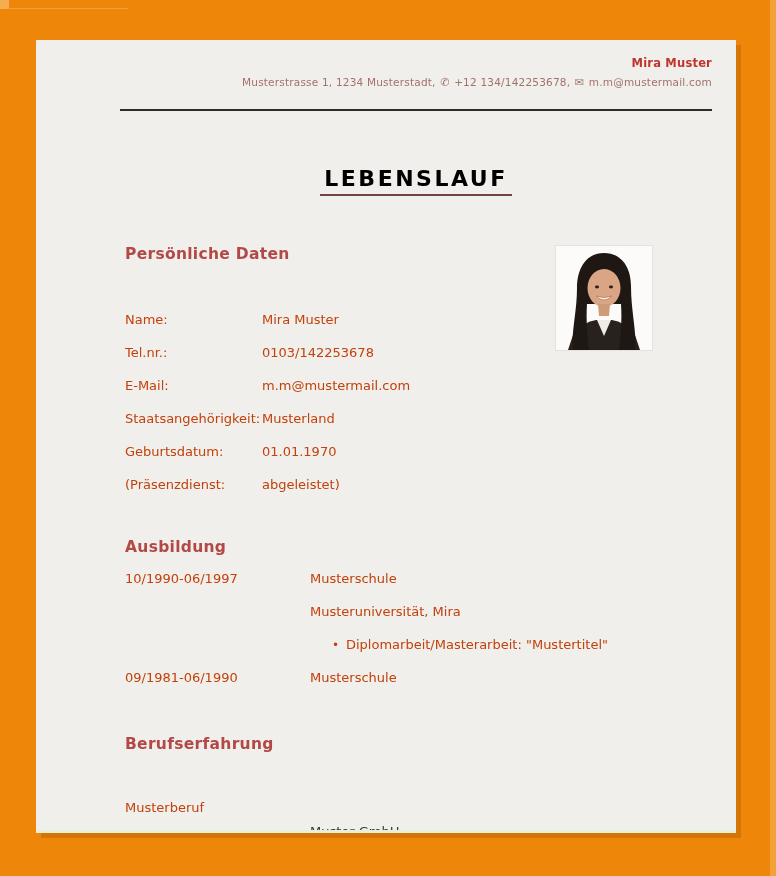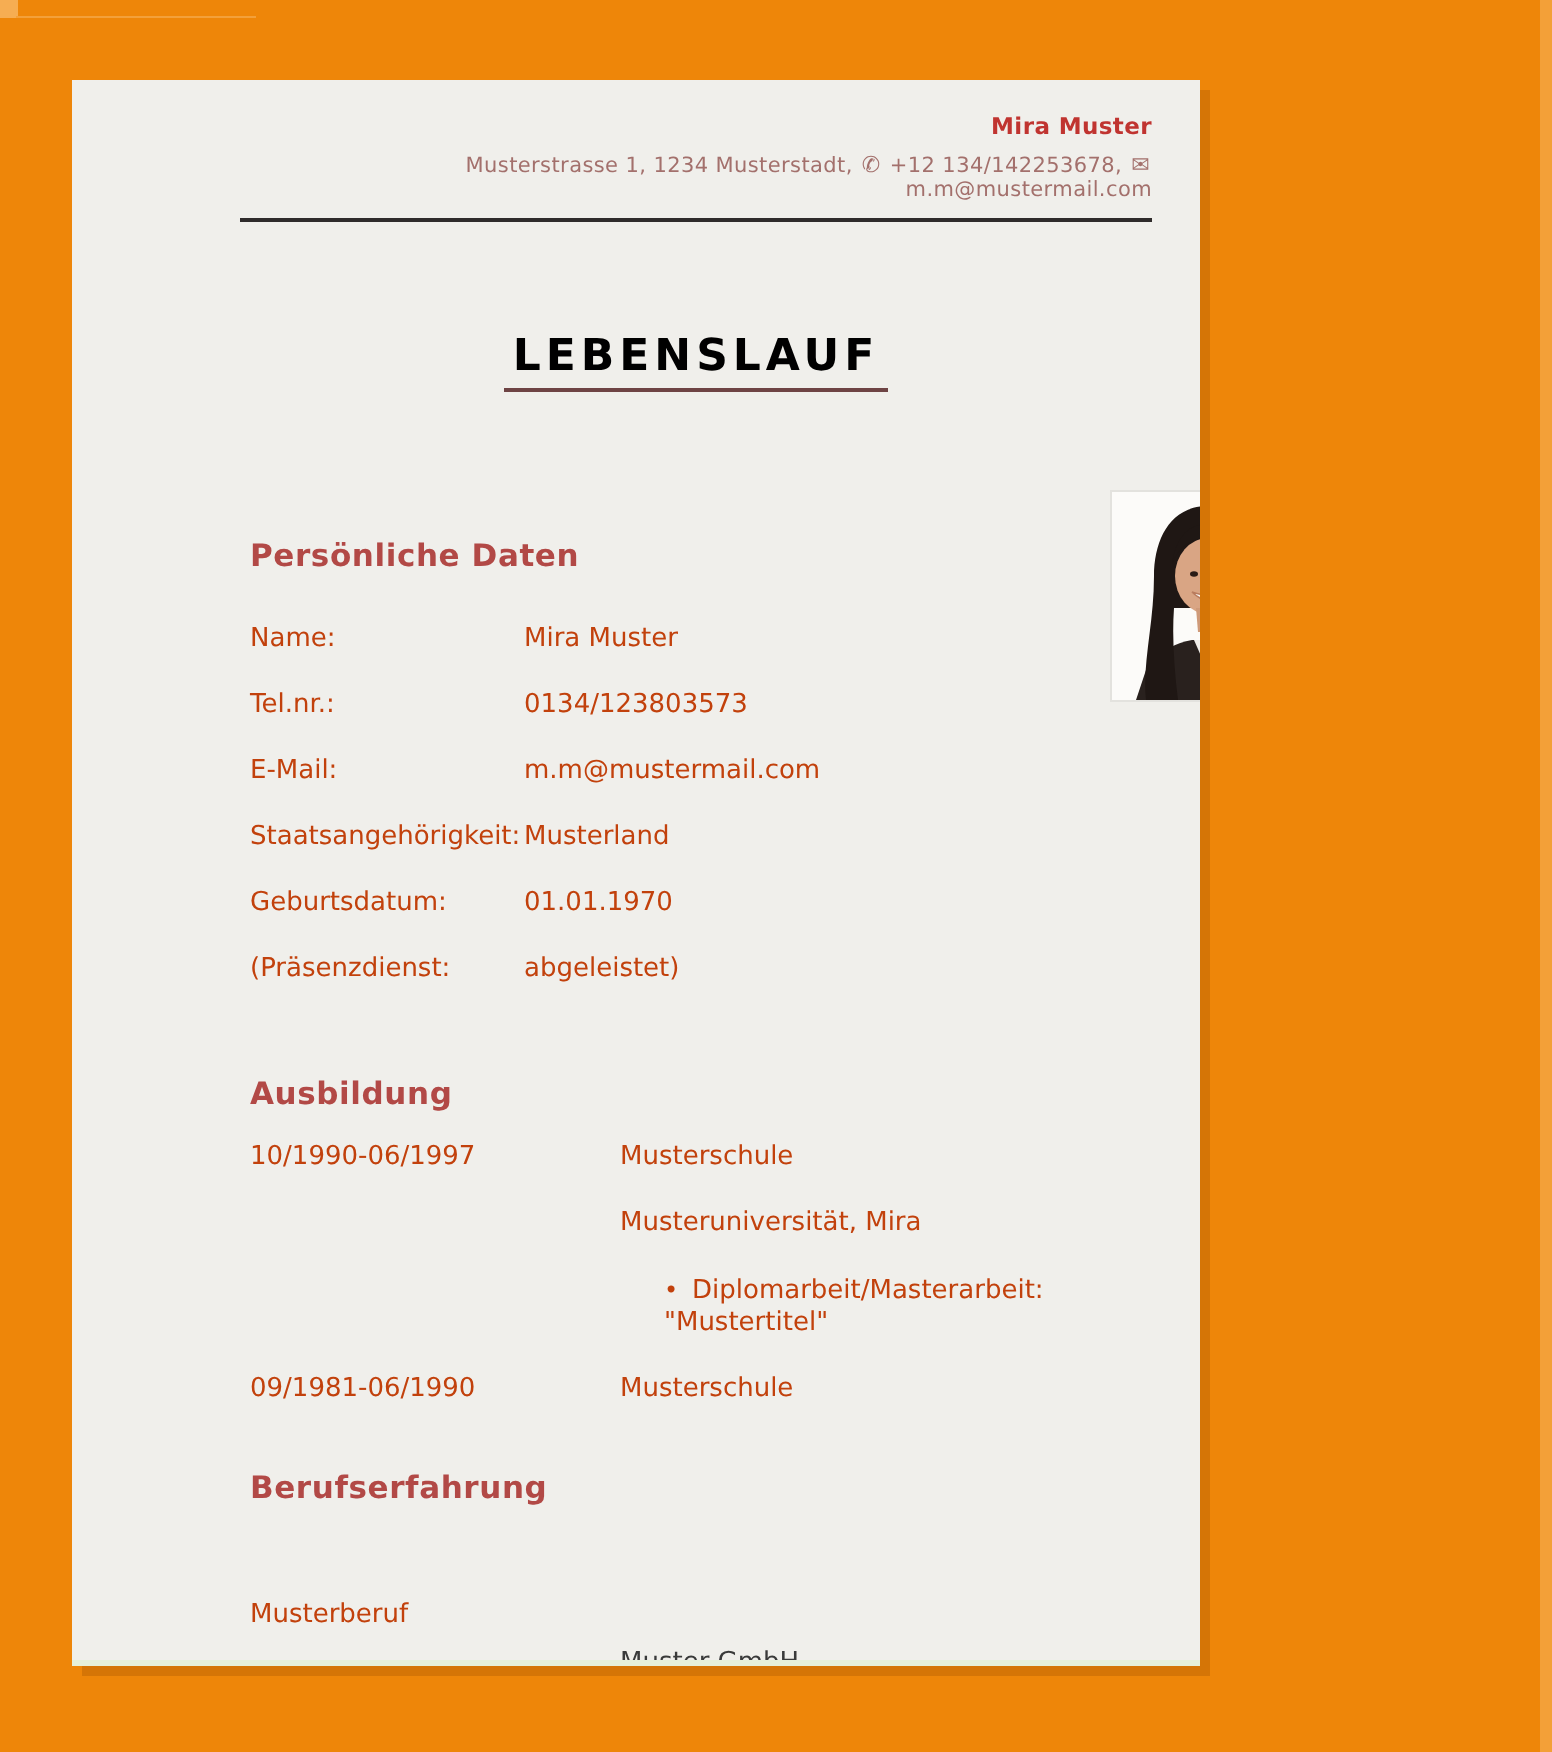--- a/index.html
+++ b/index.html
@@ -17,21 +17,21 @@
   }
   .frame-corner-accent {
     position:absolute; left:0; top:0; width:9px; height:9px;
     background:#f6ad52;
   }
   .frame-corner-accent::after {
     content:""; position:absolute; left:8px; top:8px; width:120px; height:1px;
     background:#f3a03a;
   }
   .document {
-    position:absolute; left:36px; top:40px; width:564px; height:793px;
+    position:absolute; left:36px; top:40px; width:700px; height:793px;
     background:#f0efeb;
     box-shadow:5px 5px 0 0 rgba(150,75,0,0.28);
     overflow:hidden;
   }
   .doc-bottom-line {
     position:absolute; left:0; bottom:0; width:100%; height:3px;
     background:#e6f0d9; z-index:5;
   }
   
   .doc-header {
@@ -57,21 +57,21 @@
     font-size:22px; font-weight:bold; letter-spacing:2.5px;
     color:#000000;
     border-bottom:2px solid #6e4444;
     padding:0 4px 3px 4px;
   }
   
   .section-heading {
     position:absolute; left:89px;
     font-size:15.5px; font-weight:bold; color:#b24946; letter-spacing:.3px;
   }
-  .h-personal { top:205px;margin-top:24px; }
+  .h-personal { top:205px; }
   .h-education { top:498px; }
   .h-experience { top:695px; }
   
   .photo {
     position:absolute; left:520px; top:206px; width:96px; height:104px;
     background:#fcfbf9; outline:1px solid #e3e2de;
   }
   .photo svg { display:block; width:96px; height:104px; }
   
   .rows { position:absolute; left:89px; right:40px; font-size:13px; color:#c2410c; }
@@ -138,21 +138,21 @@
   </div>
 
   <div class="section-heading h-personal">Persönliche Daten</div>
   <div class="rows rows-personal">
     <div class="row row-personal">
       <span>Name:</span>
       <span>Mira Muster</span>
     </div>
     <div class="row row-personal">
       <span>Tel.nr.:</span>
-      <span>0134/123803573</span>
+      <span>0103/142253678</span>
     </div>
     <div class="row row-personal">
       <span>E-Mail:</span>
       <span>m.m@mustermail.com</span>
     </div>
     <div class="row row-personal">
       <span>Staatsangehörigkeit:</span>
       <span>Musterland</span>
     </div>
     <div class="row row-personal">

